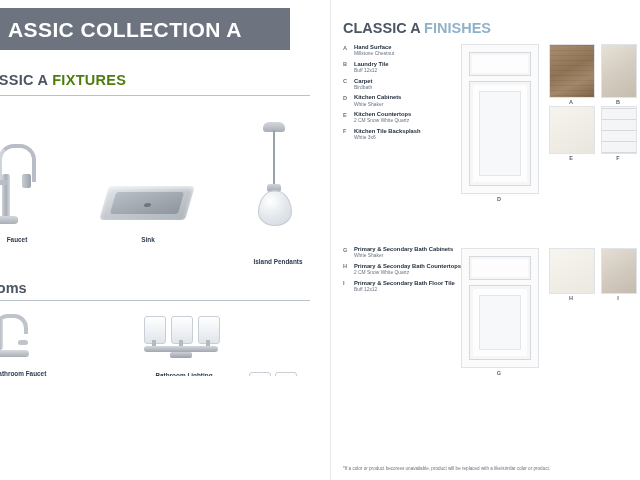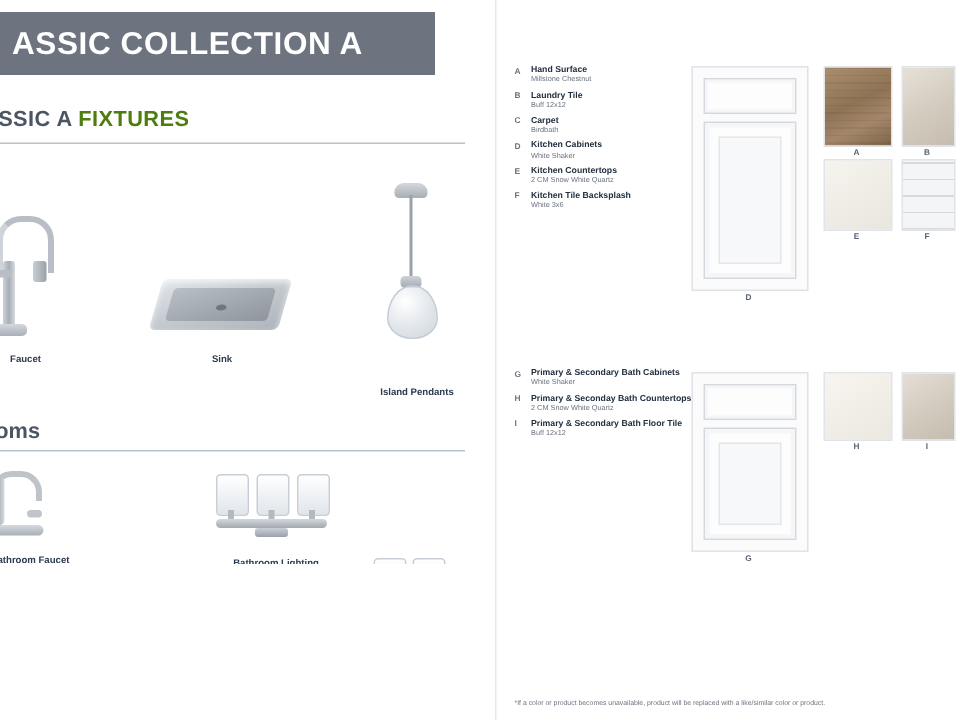--- a/index.html
+++ b/index.html
@@ -379,20 +379,23 @@
     <div class="art vanity2">
       <div class="shade" style="left:5px;"></div>
       <div class="shade" style="left:31px;"></div>
       <div class="bar"></div>
       <div class="mount"></div>
     </div>
   </div>
 
   <div class="right-panel">
 
+    <div class="right-head">
+      <span>CLASSIC A </span><span class="accent">FINISHES</span>
+    </div>
 
     <div class="legend">
       <div class="legend-row">
         <span class="ltr">A</span>
         <div class="lbl">Hand Surface</div>
         <div class="sub">Millstone Chestnut</div>
       </div>
       <div class="legend-row">
         <span class="ltr">B</span>
         <div class="lbl">Laundry Tile</div>

